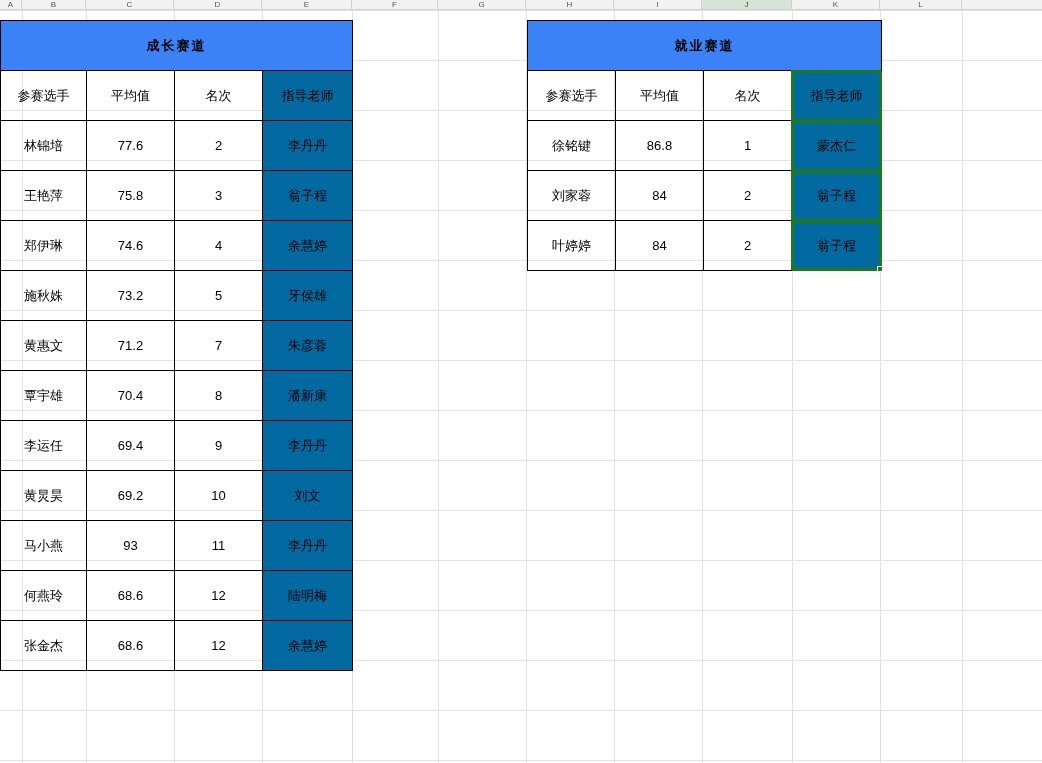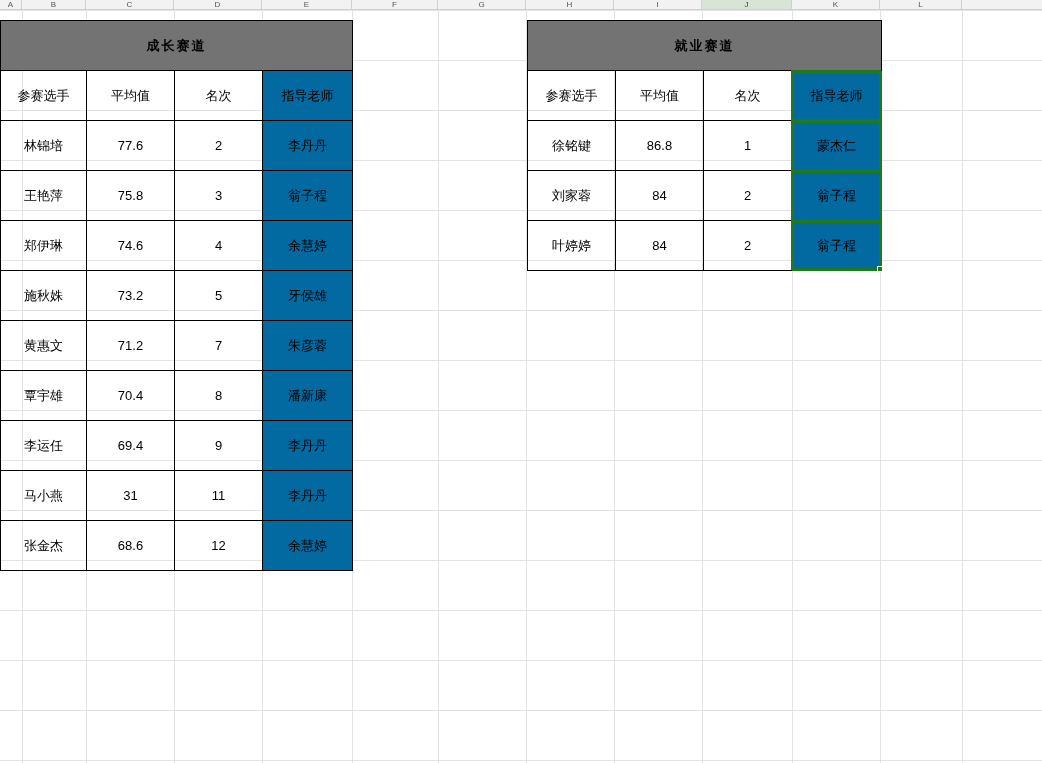--- a/index.html
+++ b/index.html
@@ -75,21 +75,21 @@
     border: 1px solid #000000;
     text-align: center;
     vertical-align: middle;
     font-size: 13px;
     color: #000000;
     padding: 0;
     height: 50px;
     box-sizing: border-box;
   }
   .title-cell {
-    background: #737373;
+    background: #3b82f6;
     font-size: 24px;
     font-weight: bold;
     height: 50px;
     letter-spacing: 2px;
   }
   .head-cell {
     height: 50px;
     font-size: 13px;
   }
   .yellow {
@@ -231,24 +231,36 @@
         <td class="c2">8</td>
         <td class="c3 yellow">潘新康</td>
       </tr>
       <tr>
         <td class="c0">李运任</td>
         <td class="c1">69.4</td>
         <td class="c2">9</td>
         <td class="c3 yellow">李丹丹</td>
       </tr>
       <tr>
+        <td class="c0">黄炅昊</td>
+        <td class="c1">69.2</td>
+        <td class="c2">10</td>
+        <td class="c3 yellow">刘文</td>
+      </tr>
+      <tr>
         <td class="c0">马小燕</td>
-        <td class="c1">31</td>
+        <td class="c1">93</td>
         <td class="c2">11</td>
         <td class="c3 yellow">李丹丹</td>
+      </tr>
+      <tr>
+        <td class="c0">何燕玲</td>
+        <td class="c1">68.6</td>
+        <td class="c2">12</td>
+        <td class="c3 yellow">陆明梅</td>
       </tr>
       <tr>
         <td class="c0">张金杰</td>
         <td class="c1">68.6</td>
         <td class="c2">12</td>
         <td class="c3 yellow">余慧婷</td>
       </tr>
     </tbody>
 </table>
 

